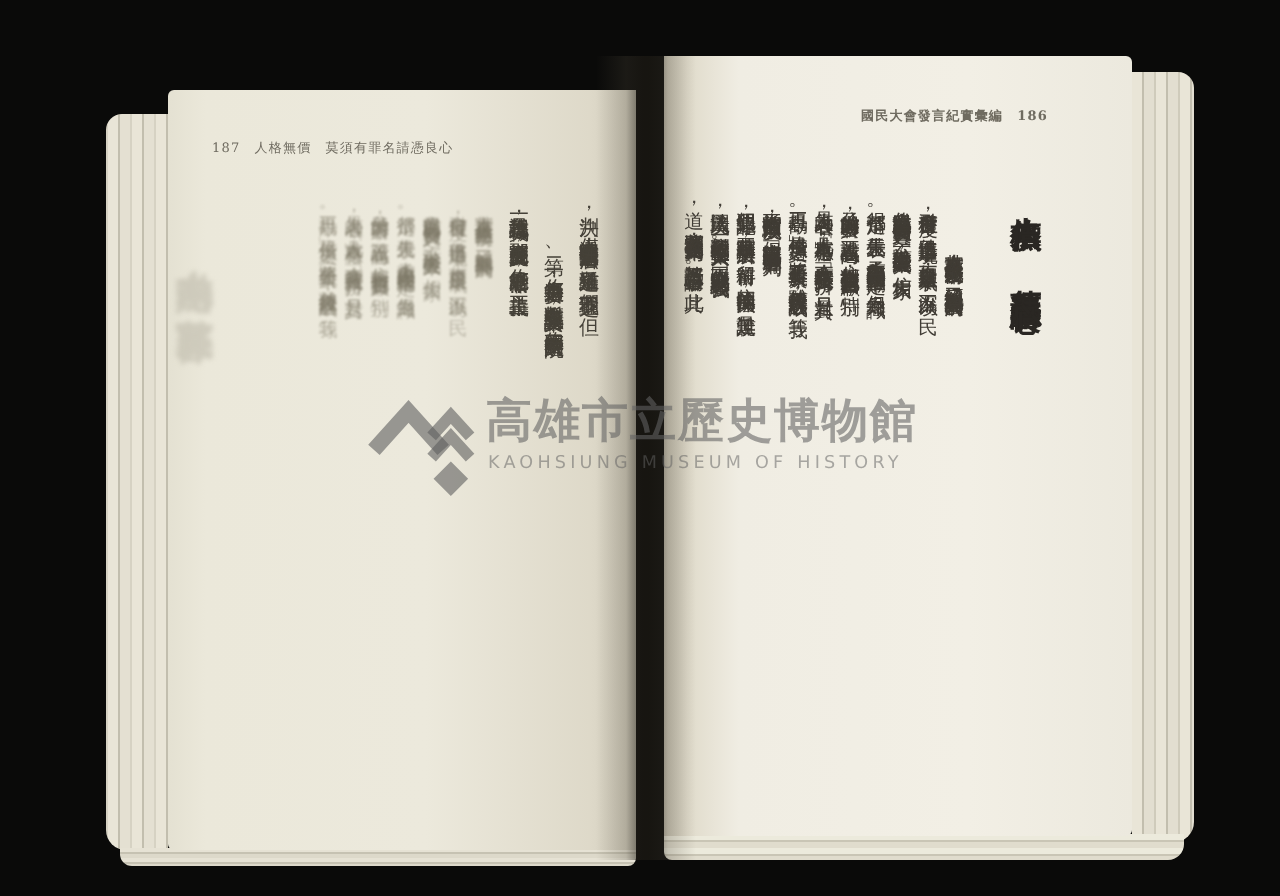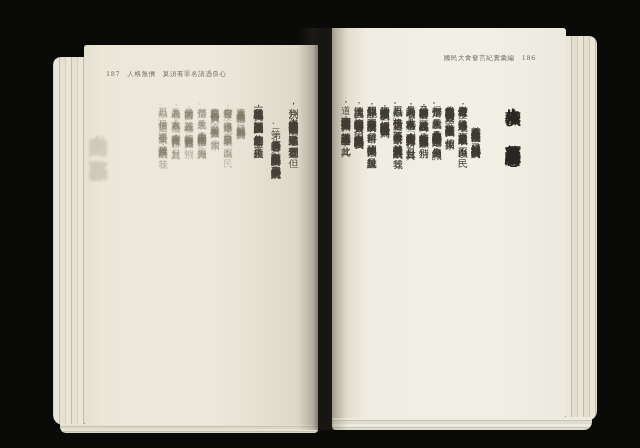--- a/index.html
+++ b/index.html
@@ -36,21 +36,21 @@
     line-height:13px;color:#403c35;}
   .lp-main{right:16px;top:55px;height:290px;font-size:10px;letter-spacing:0.3px;
     line-height:17.5px;color:#454138;}
   .lp-ghost-cols{right:70px;top:55px;height:290px;font-size:9.5px;letter-spacing:0.4px;
     line-height:13px;color:rgba(125,119,102,0.40);filter:blur(0.5px);}
   .lp-ghost-title{left:0px;top:75px;height:200px;font-size:19px;font-weight:bold;
     color:#b9b5a6;opacity:0.55;filter:blur(1.3px);transform:scaleX(-1);letter-spacing:1px;}
   
   .header{position:absolute;font-size:6.5px;letter-spacing:0.6px;color:#6f6b60;white-space:nowrap;}
   .lp-header{left:22px;top:11px;margin-top:14px;}
-  .rp-header{right:30px;top:26px;}
+  .rp-header{right:42px;top:26px;font-weight:bold;}
   
   .watermark{position:absolute;left:183px;top:196px;width:280px;height:54px;pointer-events:none;}
   .wm-logo{position:absolute;left:0;top:3px;width:56px;height:50px;}
   .wm-title{position:absolute;left:60px;top:-1px;font-size:23px;font-weight:600;white-space:nowrap;
     color:rgba(98,98,98,0.58);letter-spacing:1px;font-family:"DejaVu Sans",sans-serif;}
   .wm-sub{position:absolute;left:61px;top:31px;font-size:8.8px;letter-spacing:2.1px;white-space:nowrap;
     color:rgba(98,98,98,0.52);font-family:"DejaVu Sans",sans-serif;}
 </style>
 </head>
 <body>
@@ -99,14 +99,28 @@
       <div>再三規勸。「格」是無價之寶，將非公平正義所繫，雖然黃教授表示誤解已成，我等</div>
       <div>當初被不實的指控加以反駁，但法院竟得違軍用法以「暴行脅迫罪」判刑，</div>
       <div>這個犯罪記錄，若再註明是受軍法所製，留得前科，依據美國的法律，難說是無</div>
       <div>法入境美國，這對我們一生的傷害實在太大。因此不能僅以「懲惡已遠」給我們公</div>
       <div>道，冀將我們過去所受冤屈一筆勾銷，請黃教授憑良心論事。此其一。</div>
     </div>
   </div>
 
   <div class="gutter"></div>
 
+  <div class="watermark">
+    <svg class="wm-logo" viewBox="0 0 56 52" xmlns="http://www.w3.org/2000/svg">
+      <g stroke="rgba(95,95,95,0.6)" stroke-width="8" fill="none">
+        <path d="M3 27 L21 7 L39 27"></path>
+      </g>
+      <g stroke="rgba(95,95,95,0.6)" stroke-width="6" fill="none">
+        <path d="M33 20 L43 9 L53 20"></path>
+        <path d="M33 31 L43 20 L53 31"></path>
+      </g>
+      <polygon points="43,33 52,42 43,51 34,42" fill="rgba(95,95,95,0.6)"></polygon>
+    </svg>
+    <div class="wm-title">高雄市立歷史博物館</div>
+    <div class="wm-sub">KAOHSIUNG MUSEUM OF HISTORY</div>
+  </div>
 
 </div>
 
 </body></html>

